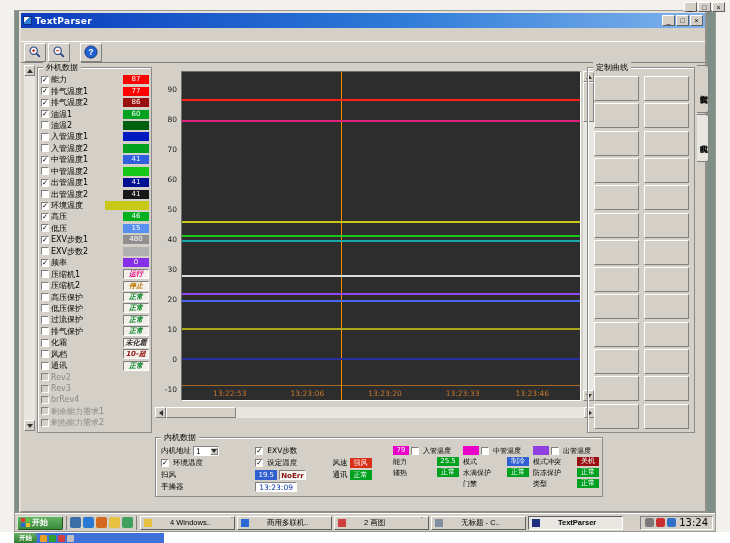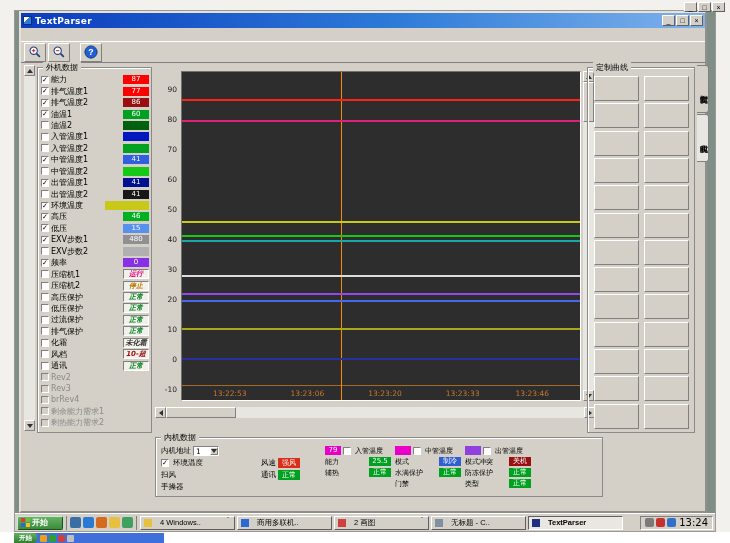--- a/index.html
+++ b/index.html
@@ -134,21 +134,21 @@
   .start { height:14px; width:46px; display:flex; align-items:center; gap:2px; padding:0 3px;
            background:linear-gradient(#64b264,#3c8c3c); border:1px solid; border-color:#cfe8cf #1e4f1e #1e4f1e #cfe8cf;
            color:#fff; font-weight:bold; font-size:8px; border-radius:2px; }
   .flag { width:9px; height:9px; display:grid; grid-template-columns:1fr 1fr; grid-template-rows:1fr 1fr; gap:1px; flex:none; }
   .flag i:nth-child(1){background:#e23a2e;} .flag i:nth-child(2){background:#6cc04a;}
   .flag i:nth-child(3){background:#2e66d8;} .flag i:nth-child(4){background:#f0c030;}
   .ql { display:flex; gap:2px; align-items:center; padding:0 3px; border-left:1px solid #808080; border-right:1px solid #808080; height:14px; }
   .ql-icon { width:11px; height:11px; border-radius:2px; }
   .tasks { display:flex; gap:2px; flex:1; }
   .task { flex:1; max-width:95px; height:14px; background:#d4d0c8; border:1px solid; border-color:#fff #606060 #606060 #fff;
-          display:flex; align-items:center; gap:8px; padding:0 3px; font-size:7.5px; overflow:hidden; white-space:nowrap; }
+          display:flex; align-items:center; gap:18px; padding:0 3px; font-size:7.5px; overflow:hidden; white-space:nowrap; }
   .task.active { border-color:#606060 #fff #fff #606060; background:#e9e7e1; font-weight:bold; }
   .task .ticon { width:8px; height:8px; flex:none; }
   .task .grp { margin-left:auto; flex:none; }
   .tray { margin-left:auto; height:14px; border:1px solid; border-color:#808080 #fff #fff #808080;
           display:flex; align-items:center; gap:3px; padding:0 4px; }
   .tray-icon { width:9px; height:9px; border-radius:2px; }
   .clock { font-size:10px; }
 
   
   .bottom-strip { position:absolute; left:0; right:0; bottom:0; height:11px; background:#ffffff; }
@@ -492,20 +492,37 @@
               <span class="ind-lab">环境温度</span>
             </div>
             <div class="ind-row">
               <span class="ind-lab">扫风</span>
             </div>
             <div class="ind-row">
               <span class="ind-lab">手操器</span>
             </div>
           </div>
 
+          <div class="ind-col ind-col2">
+            <div class="ind-row">
+              <span class="cb on"></span>
+              <span class="ind-lab">EXV步数</span>
+            </div>
+            <div class="ind-row">
+              <span class="cb on"></span>
+              <span class="ind-lab">设定温度</span>
+            </div>
+            <div class="ind-row">
+              <span class="ibadge" id="set-temp-badge" style="background: rgb(47, 95, 208);">19.5</span>
+              <span class="ibadge err">NoErr</span>
+            </div>
+            <div class="ind-row">
+              <span class="time-field">13:23:09</span>
+            </div>
+          </div>
 
           <div class="ind-col ind-col3">
             <div class="ind-row"></div>
             <div class="ind-row">
               <span class="ind-lab">风速</span>
               <span class="ibadge" id="wind-badge" style="background: rgb(216, 48, 24);">强风</span>
             </div>
             <div class="ind-row">
               <span class="ind-lab">通讯</span>
               <span class="ibadge" id="comm-badge" style="background: rgb(0, 160, 32);">正常</span>

